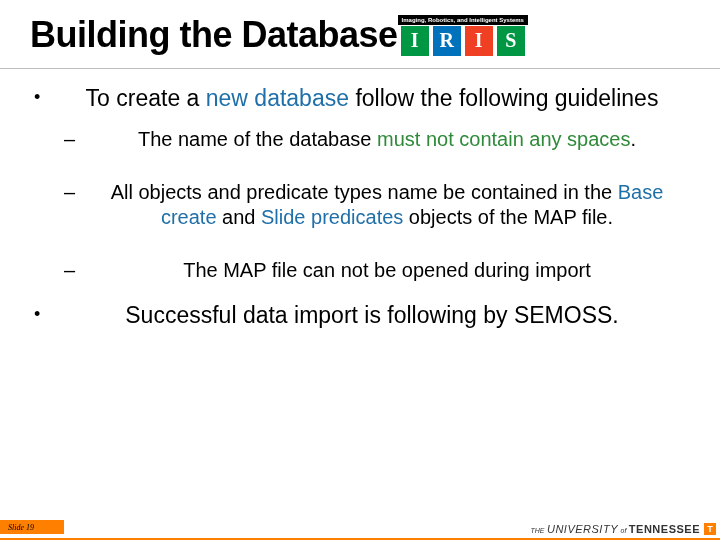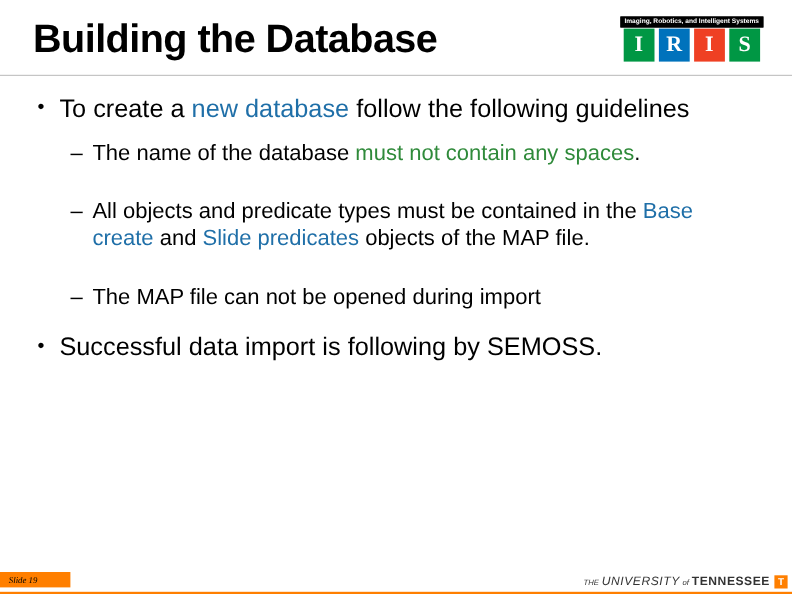--- a/index.html
+++ b/index.html
@@ -1,33 +1,33 @@
 <!DOCTYPE html>
 <html><head>
 <meta charset="utf-8">
 <style>
   * { margin: 0; padding: 0; box-sizing: border-box; }
   html, body { width: 720px; height: 540px; background: #fff; font-family: Verdana, Geneva, sans-serif; color: #000; overflow: hidden; }
   .slide { position: relative; width: 720px; height: 540px; }
-  .title-area { position: absolute; top: 14px; left: 30px; right: 20px; display: flex; align-items: center; justify-content: space-between; }
+  .title-area { position: absolute; top: 14px; left: 30px; right: 20px; display: flex; align-items: center; }
   .title-text { font-weight: 700; font-size: 36px; letter-spacing: -0.5px; }
   .logo { display: flex; flex-direction: column; align-items: center; margin-right: 6px; }
   .logo-caption { font-size: 6px; font-weight: 700; color: #fff; background: #000; padding: 1px 3px; display: inline-block; border: 1px solid #000; }
   .logo-boxes { display: flex; gap: 4px; margin-top: 1px; }
   .logo-box { width: 28px; height: 30px; display: flex; align-items: center; justify-content: center; color: #fff; font-weight: 700; font-family: Georgia, 'Times New Roman', serif; font-size: 20px; }
   .logo-box.b1 { background: #009744; }
   .logo-box.b2 { background: #0072bc; }
   .logo-box.b3 { background: #ef4023; }
   .logo-box.b4 { background: #009744; }
   .divider { position: absolute; top: 68px; left: 0; right: 0; height: 1px; background: #bfbfbf; }
 
   .body { position: absolute; top: 84px; left: 34px; right: 30px; font-size: 22px; line-height: 1.25; }
   .bullet-row { display: flex; }
   .bullet-dot { flex: 0 0 auto; width: 10px; margin-right: 10px; font-size: 18px; line-height: 1.45; }
-  .bullet-content { flex: 1 1 auto; }
+  .bullet-content { flex: 1 1 auto; text-align: center; }
   .lvl1 { font-size: 23px; margin-bottom: 14px; }
   .lvl2 { font-size: 20px; margin-left: 30px; margin-top: 8px; margin-bottom: 28px; }
   .lvl2 .bullet-dot { font-size: 20px; line-height: 1.25; }
   .hl-blue { color: #1f6fa8; }
   .hl-green { color: #2f8a3a; margin-top: 19px; }
 
   .ftr { position: absolute; left: 0; right: 0; bottom: 0; height: 26px; }
   .ftr .bar { position: absolute; left: 0; bottom: 6px; width: 64px; height: 14px; background: #ff7f00; }
   .ftr .line { position: absolute; left: 0; right: 0; bottom: 0; height: 2px; background: #ff7f00; }
   .ftr .label { position: absolute; left: 8px; bottom: 8px; font-size: 8px; font-style: italic; color: #000; font-family: Georgia, serif; }
@@ -67,21 +67,21 @@
     <div class="bullet-row lvl2">
       <div class="bullet-dot">–</div>
       <div class="bullet-content">
         <span>The name of the database </span><span class="hl-green">must not contain any spaces</span><span>.</span>
       </div>
     </div>
 
     <div class="bullet-row lvl2">
       <div class="bullet-dot">–</div>
       <div class="bullet-content">
-        <span>All objects and predicate types must be contained in the </span><span class="hl-blue">Base create</span><span> and </span><span class="hl-blue">Slide predicates</span><span> objects of the MAP file.</span>
+        <span>All objects and predicate types name be contained in the </span><span class="hl-blue">Base create</span><span> and </span><span class="hl-blue">Slide predicates</span><span> objects of the MAP file.</span>
       </div>
     </div>
 
     <div class="bullet-row lvl2">
       <div class="bullet-dot">–</div>
       <div class="bullet-content">The MAP file can not be opened during import</div>
     </div>
 
     <div class="bullet-row lvl1" style="margin-top:-10px;">
       <div class="bullet-dot">•</div>

